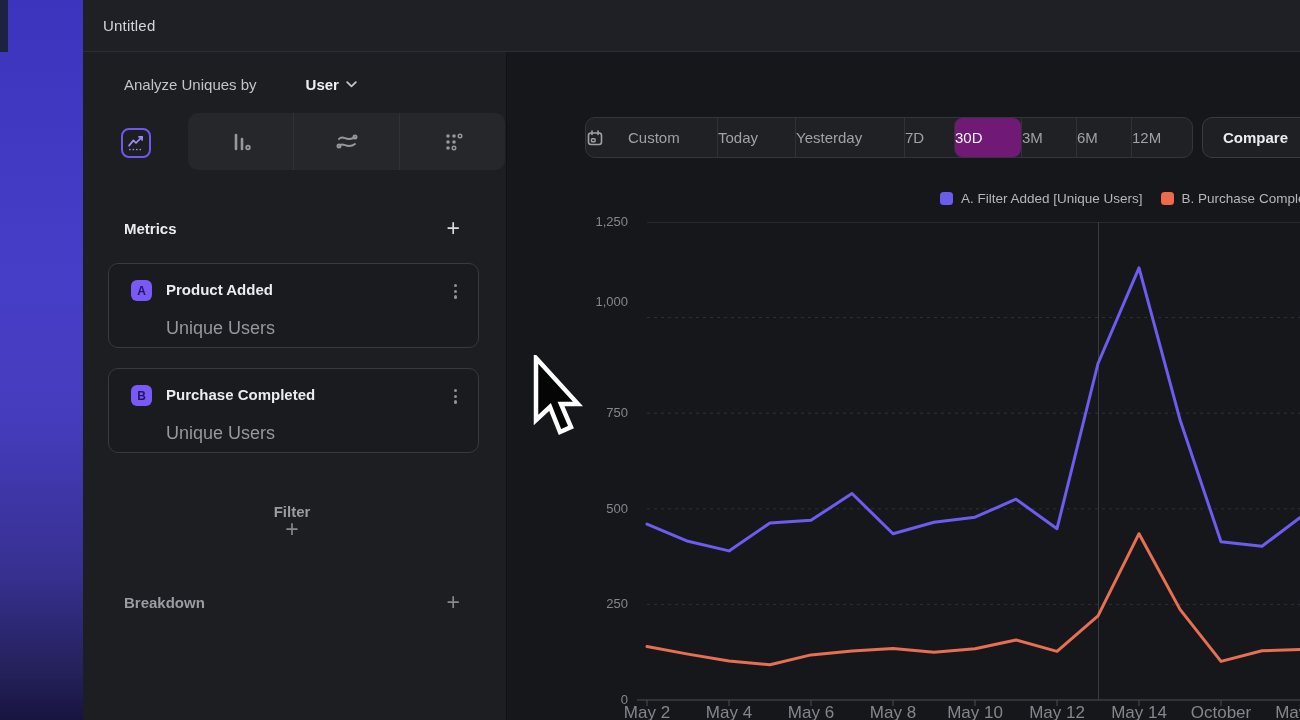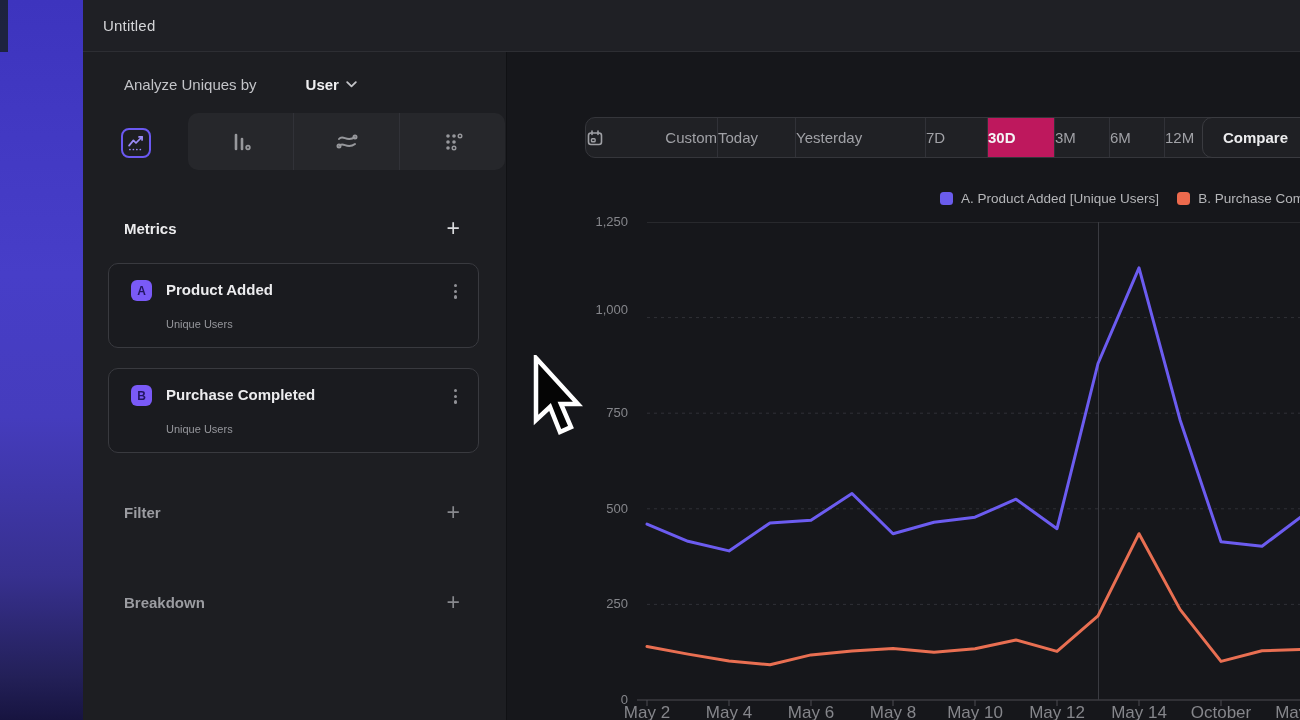--- a/index.html
+++ b/index.html
@@ -29,40 +29,40 @@
   .section-row{position:absolute;left:124px;width:336px;display:flex;align-items:center;justify-content:space-between;}
   .section-label{font-size:15px;font-weight:700;color:#ececee;}
   .section-label.dim{color:#9b9ca1;font-weight:600;}
   .plus{font-size:23px;font-weight:300;line-height:18px;color:#dadbde;cursor:pointer;}
   .plus.dim{color:#87888d;}
   .metric-card{position:absolute;left:108px;width:371px;height:85px;background:#1a1b1f;
                border:1px solid #393a3f;border-radius:10px;box-sizing:border-box;}
   .metric-badge{position:absolute;left:22px;top:16px;width:21px;height:21px;border-radius:6px;background:#7a5af7;
                 color:#221560;font-size:12px;font-weight:700;display:flex;align-items:center;justify-content:center;}
   .metric-title{position:absolute;left:57px;top:17px;font-size:15px;font-weight:600;color:#ececee;}
-  .metric-sub{position:absolute;left:57px;top:54px;font-size:11px;color:#96979c;}
+  .metric-sub{position:absolute;left:57px;top:54px;font-size:18px;color:#96979c;}
   .kebab{position:absolute;right:18px;top:17px;display:flex;flex-direction:column;gap:2.5px;align-items:center;
          padding:3px;cursor:pointer;}
   .kebab i{width:3.2px;height:3.2px;border-radius:50%;background:#909196;}
   
   .range-group{position:absolute;left:585px;top:117px;height:41px;display:flex;align-items:stretch;
                background:#202125;border:1px solid #35363b;border-radius:10px;box-sizing:border-box;overflow:hidden;}
-  .range-btn{display:flex;align-items:center;justify-content:space-between;gap:1px;font-size:15px;color:#a0a1a6;
+  .range-btn{display:flex;align-items:center;justify-content:flex-start;gap:24px;font-size:15px;color:#a0a1a6;
              cursor:pointer;box-sizing:border-box;}
   .range-btn + .range-btn{border-left:1px solid #313238;}
   .range-btn span{white-space:nowrap;}
   .range-btn:nth-child(1){width:131px;}
   .range-btn:nth-child(2){width:78px;}
   .range-btn:nth-child(3){width:109px;}
-  .range-btn:nth-child(4){width:62px;margin-left:21px;}
+  .range-btn:nth-child(4){width:50px;}
   .range-btn:nth-child(5){width:67px;}
   .range-btn:nth-child(6){width:55px;}
   .range-btn:nth-child(7){width:55px;}
   .range-btn:nth-child(8){width:61px;}
-  .range-btn.selected{background:#be185d;color:#f4f4f5;font-weight:700;border-radius:0;}
+  .range-btn.selected{background:#701a75;color:#f4f4f5;font-weight:400;border-radius:8px;}
   .compare-btn{position:absolute;left:1202px;top:117px;height:41px;width:132px;background:#1f2024;
                border:1px solid #3a3b40;border-radius:10px;box-sizing:border-box;display:flex;align-items:center;
                padding-left:20px;font-size:15px;font-weight:700;color:#ececee;cursor:pointer;}
   
   .legend{position:absolute;left:940px;top:191px;display:flex;gap:18px;white-space:nowrap;}
   .legend-item{display:flex;align-items:center;gap:8px;cursor:pointer;}
   .legend-swatch{width:13px;height:13px;border-radius:3.5px;display:inline-block;}
   .legend-item span:last-child{font-size:13.5px;color:#b5b6b9;}
   
   .ylabels{position:absolute;left:558px;top:0;width:70px;height:720px;pointer-events:none;}
@@ -158,21 +158,21 @@
     <span class="metric-badge">B</span>
     <span class="metric-title">Purchase Completed</span>
     <span class="metric-sub">Unique Users</span>
     <span class="kebab">
         <i></i>
         <i></i>
         <i></i>
       </span>
   </div>
 
-  <div class="section-row" style="top:503px;">
+  <div class="section-row" style="top:503px;flex-direction:column;">
     <span class="section-label dim">Filter</span>
     <span class="plus dim">+</span>
   </div>
 
   <div class="section-row" style="top:593px;">
     <span class="section-label dim">Breakdown</span>
     <span class="plus dim">+</span>
   </div>
 
   <div class="range-group">
@@ -208,34 +208,34 @@
       </div>
     </div>
 
   <div class="compare-btn">
     <span>Compare</span>
   </div>
 
   <div class="legend">
       <div class="legend-item">
         <span class="legend-swatch" style="background: rgb(106, 92, 236);"></span>
-        <span>A. Product Added [Unique Users]</span>
+        <span>A. Filter Added [Unique Users]</span>
       </div>
       <div class="legend-item">
         <span class="legend-swatch" style="background: rgb(237, 106, 77);"></span>
         <span>B. Purchase Completed [Unique Users]</span>
       </div>
     </div>
 
   <div class="ylabels">
       <div class="ytick" style="top: 692px;">0</div>
       <div class="ytick" style="top: 596.4px;">250</div>
       <div class="ytick" style="top: 500.8px;">500</div>
       <div class="ytick" style="top: 405.2px;">750</div>
-      <div class="ytick" style="top: 302px; margin-left: 29px;">1,000</div>
+      <div class="ytick" style="top: 294px; margin-left: 29px;">1,000</div>
       <div class="ytick" style="top: 214px;">1,250</div>
     </div>
   <div class="xlabels">
       <div class="xtick" style="left: 607px;">May 2</div>
       <div class="xtick" style="left: 689px;">May 4</div>
       <div class="xtick" style="left: 771px;">May 6</div>
       <div class="xtick" style="left: 853px;">May 8</div>
       <div class="xtick" style="left: 935px;">May 10</div>
       <div class="xtick" style="left: 1017px;">May 12</div>
       <div class="xtick" style="left: 1099px;">May 14</div>

